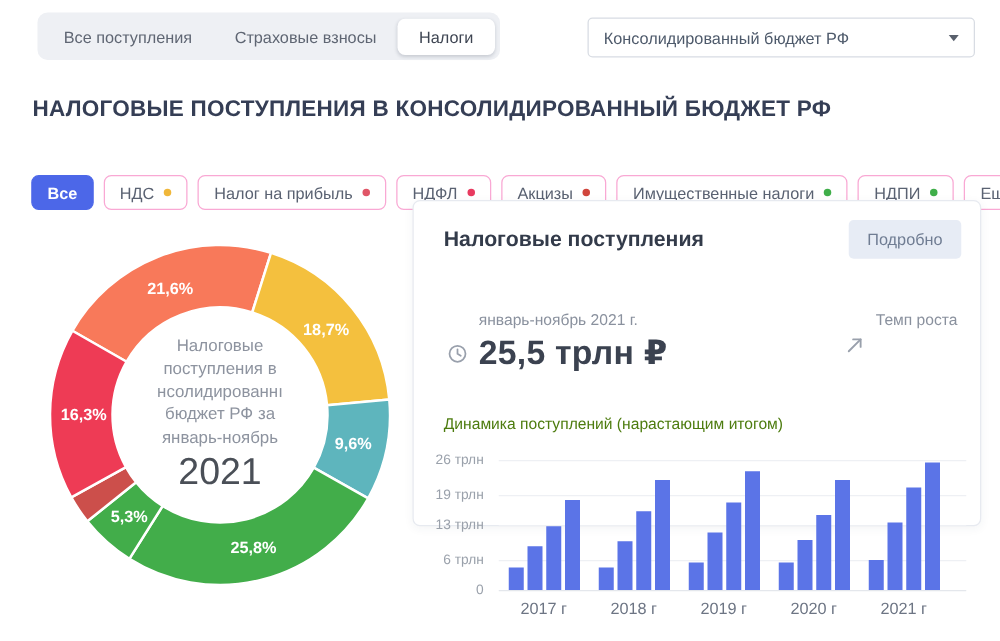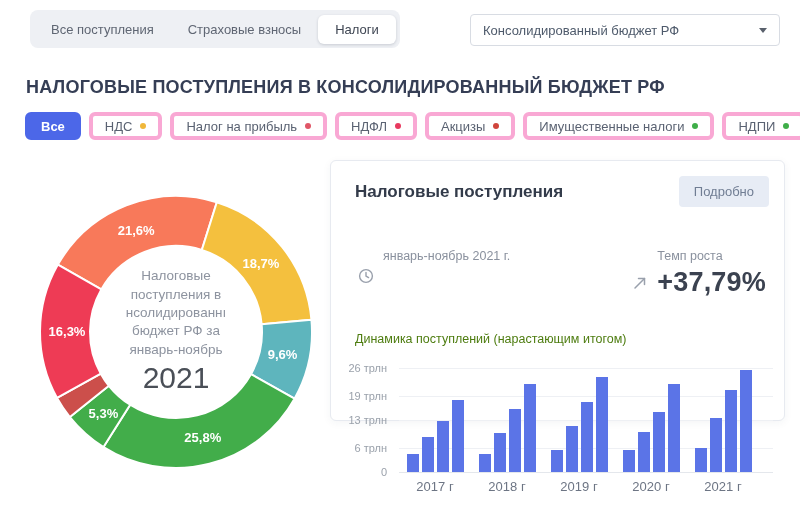--- a/index.html
+++ b/index.html
@@ -26,22 +26,22 @@
   }
   .caret{width:0;height:0;border-left:4px solid transparent;border-right:4px solid transparent;border-top:5px solid #59606c;}
   
   .page-title{
     position:absolute;left:26px;top:76px;margin:0;font-size:18px;line-height:22px;
     font-weight:bold;color:#353e55;letter-spacing:.2px;
   }
   .chips{position:absolute;left:25px;top:112px;display:flex;gap:8px;}
   .chip{
     height:28px;box-sizing:border-box;display:flex;align-items:center;
-    padding:0 12px;background:#fff;border:4px solid #f9a8d4;border-radius:6px;
-    font-size:13px;color:#5a6272;cursor:pointer;white-space:nowrap;
+    padding:0 12px;background:#fff;border:1px solid #f9a8d4;border-radius:6px;
+    font-size:13px;color:#5a6272;cursor:pointer;white-space:nowrap;margin-top:28px;
   }
   .chip.active{background:#4c67e8;border-color:#4c67e8;color:#fff;font-weight:bold;}
   .chip .dot{width:6px;height:6px;border-radius:50%;margin-left:8px;}
   
   .donut-wrap{position:absolute;left:38px;top:194px;width:276px;height:276px;}
   .donut-wrap svg{position:absolute;left:0;top:0;}
   .donut-center{
     position:absolute;left:50%;top:50%;transform:translate(-50%,-50%);
     width:180px;text-align:center;font-size:13.5px;line-height:1.36;color:#8d939f;
     white-space:pre-line;
@@ -156,30 +156,30 @@
   </div>
 
   <div class="stats">
     <div>
       <div class="stat-label">январь-ноябрь 2021 г.</div>
       <div class="stat-row">
         <svg class="stat-icon" viewBox="0 0 18 18">
           <circle cx="9" cy="9" r="6.4" fill="none" stroke="#99a0ac" stroke-width="1.4"></circle>
           <polyline points="9,5.4 9,9 11.6,10.6" fill="none" stroke="#99a0ac" stroke-width="1.4" stroke-linecap="round"></polyline>
         </svg>
+        <span class="stat-value">25,5 трлн ₽</span>
       </div>
     </div>
     <div>
       <div class="stat-label">Темп роста</div>
       <div class="stat-row">
         <svg class="stat-icon" viewBox="0 0 18 18">
           <line x1="4" y1="14" x2="13.5" y2="4.5" stroke="#99a0ac" stroke-width="1.5" stroke-linecap="round"></line>
           <polyline points="7.5,4.5 13.5,4.5 13.5,10.5" fill="none" stroke="#99a0ac" stroke-width="1.5" stroke-linecap="round" stroke-linejoin="round"></polyline>
         </svg>
-        <span class="stat-value">+37,79%</span>
       </div>
     </div>
   </div>
 
   <div class="chart-title">Динамика поступлений (нарастающим итогом)</div>
 
   <div class="yticks">
       <div class="ytick" style="top: 0px;">26 трлн</div>
       <div class="ytick" style="top: 28px;">19 трлн</div>
       <div class="ytick" style="top: 52px; margin-left: 24px;">13 трлн</div>

